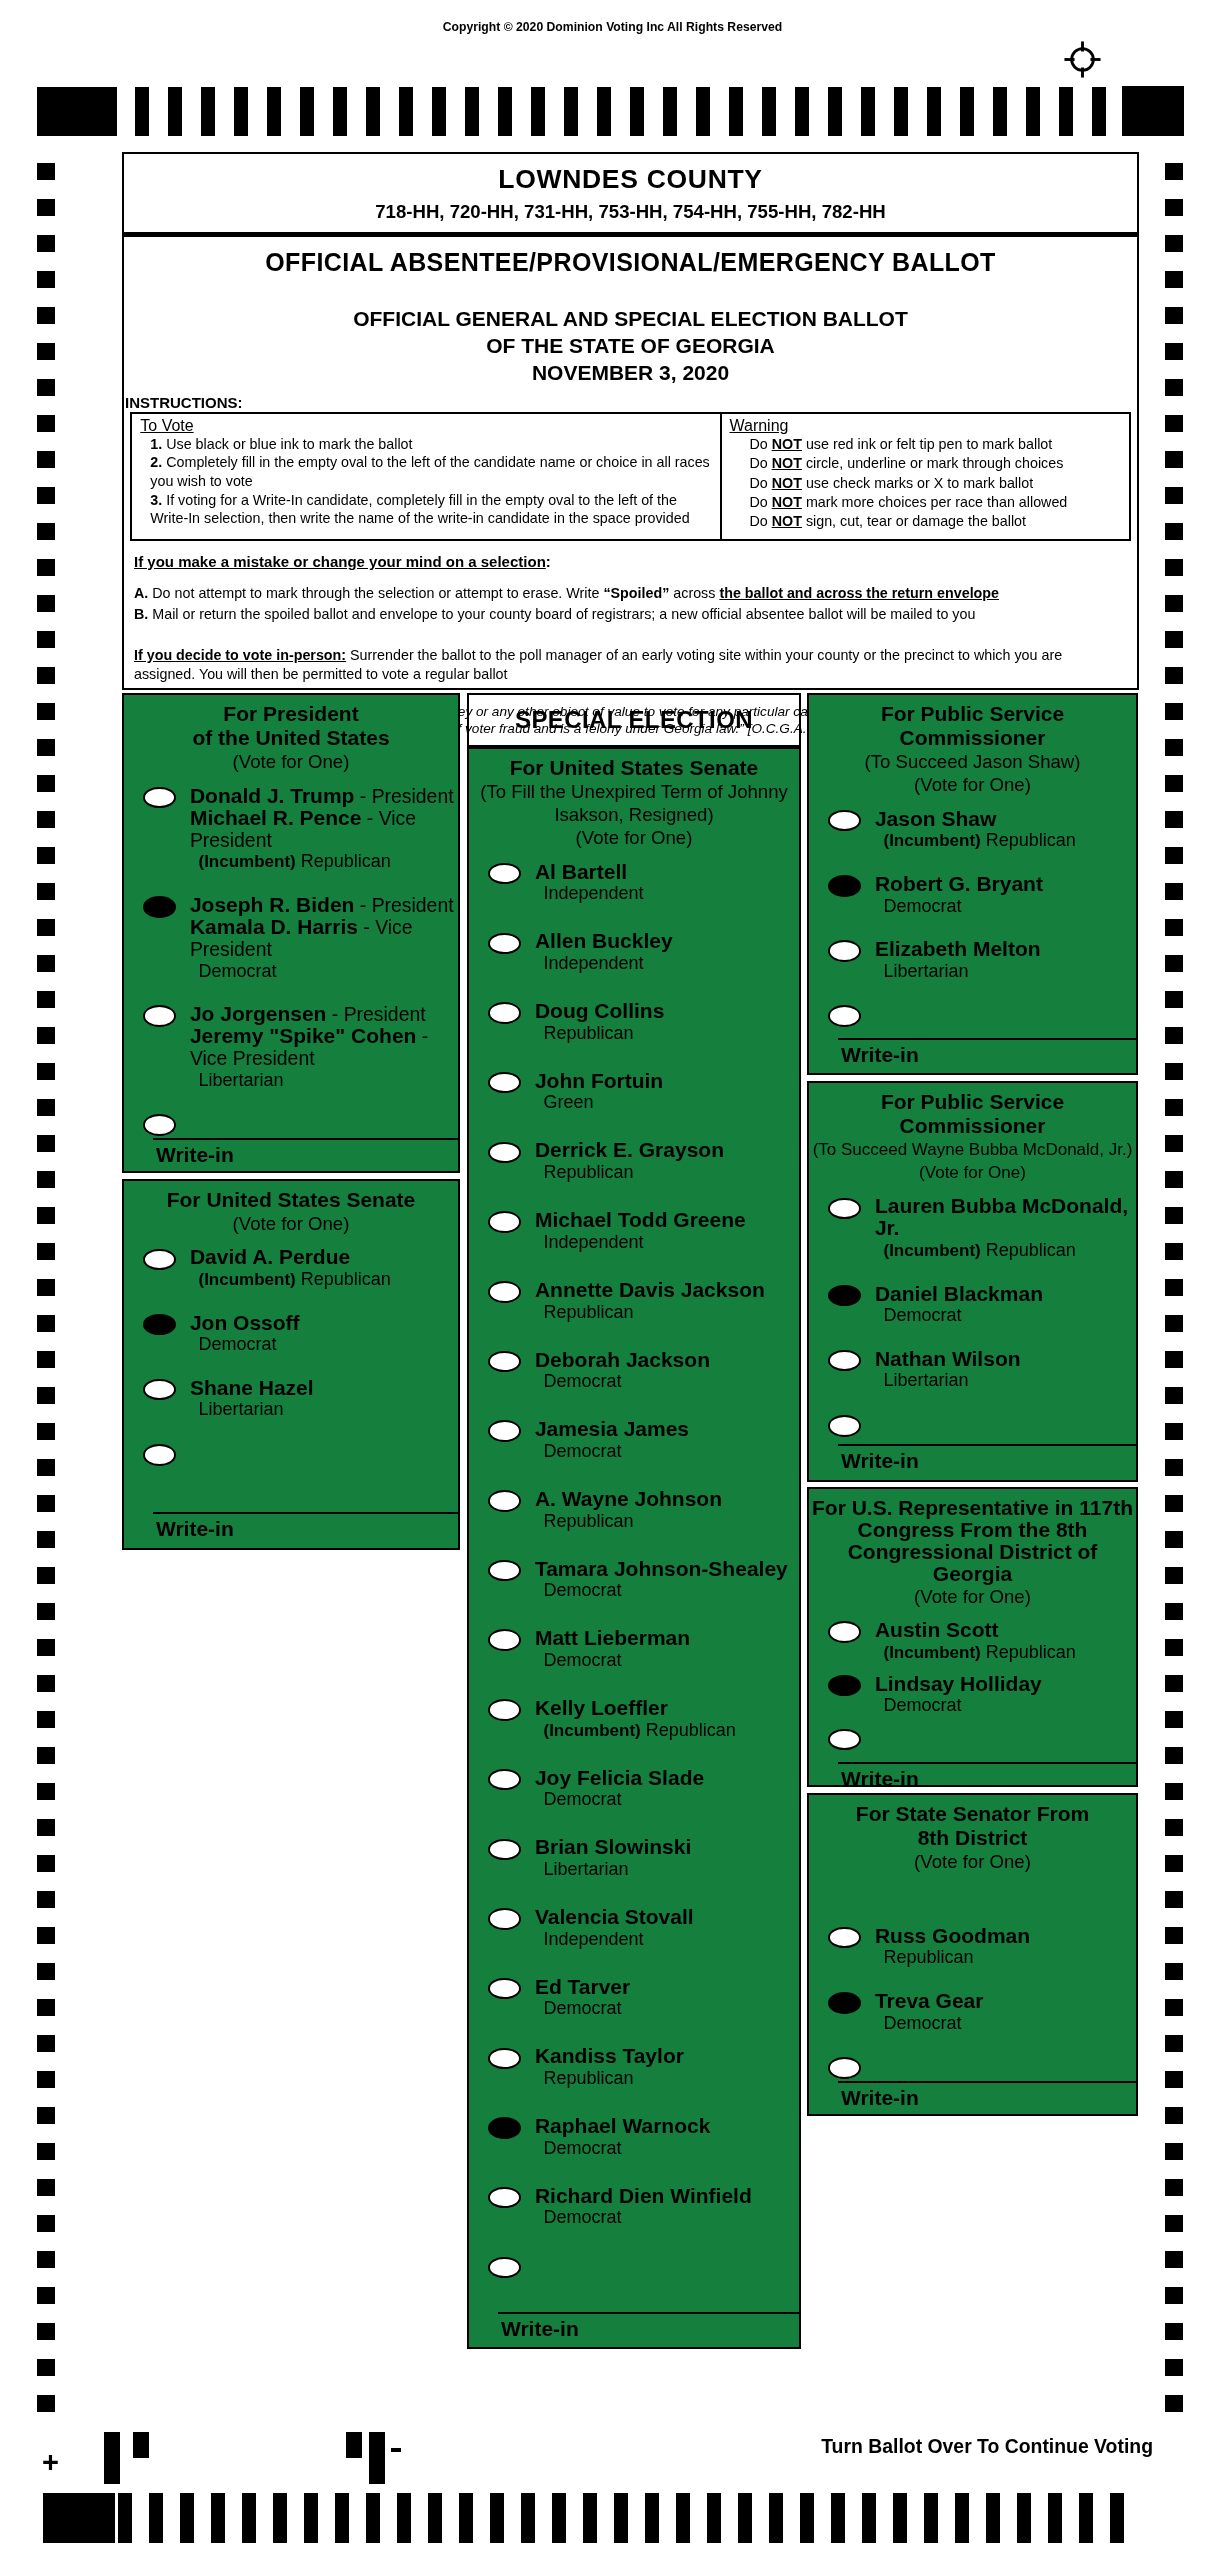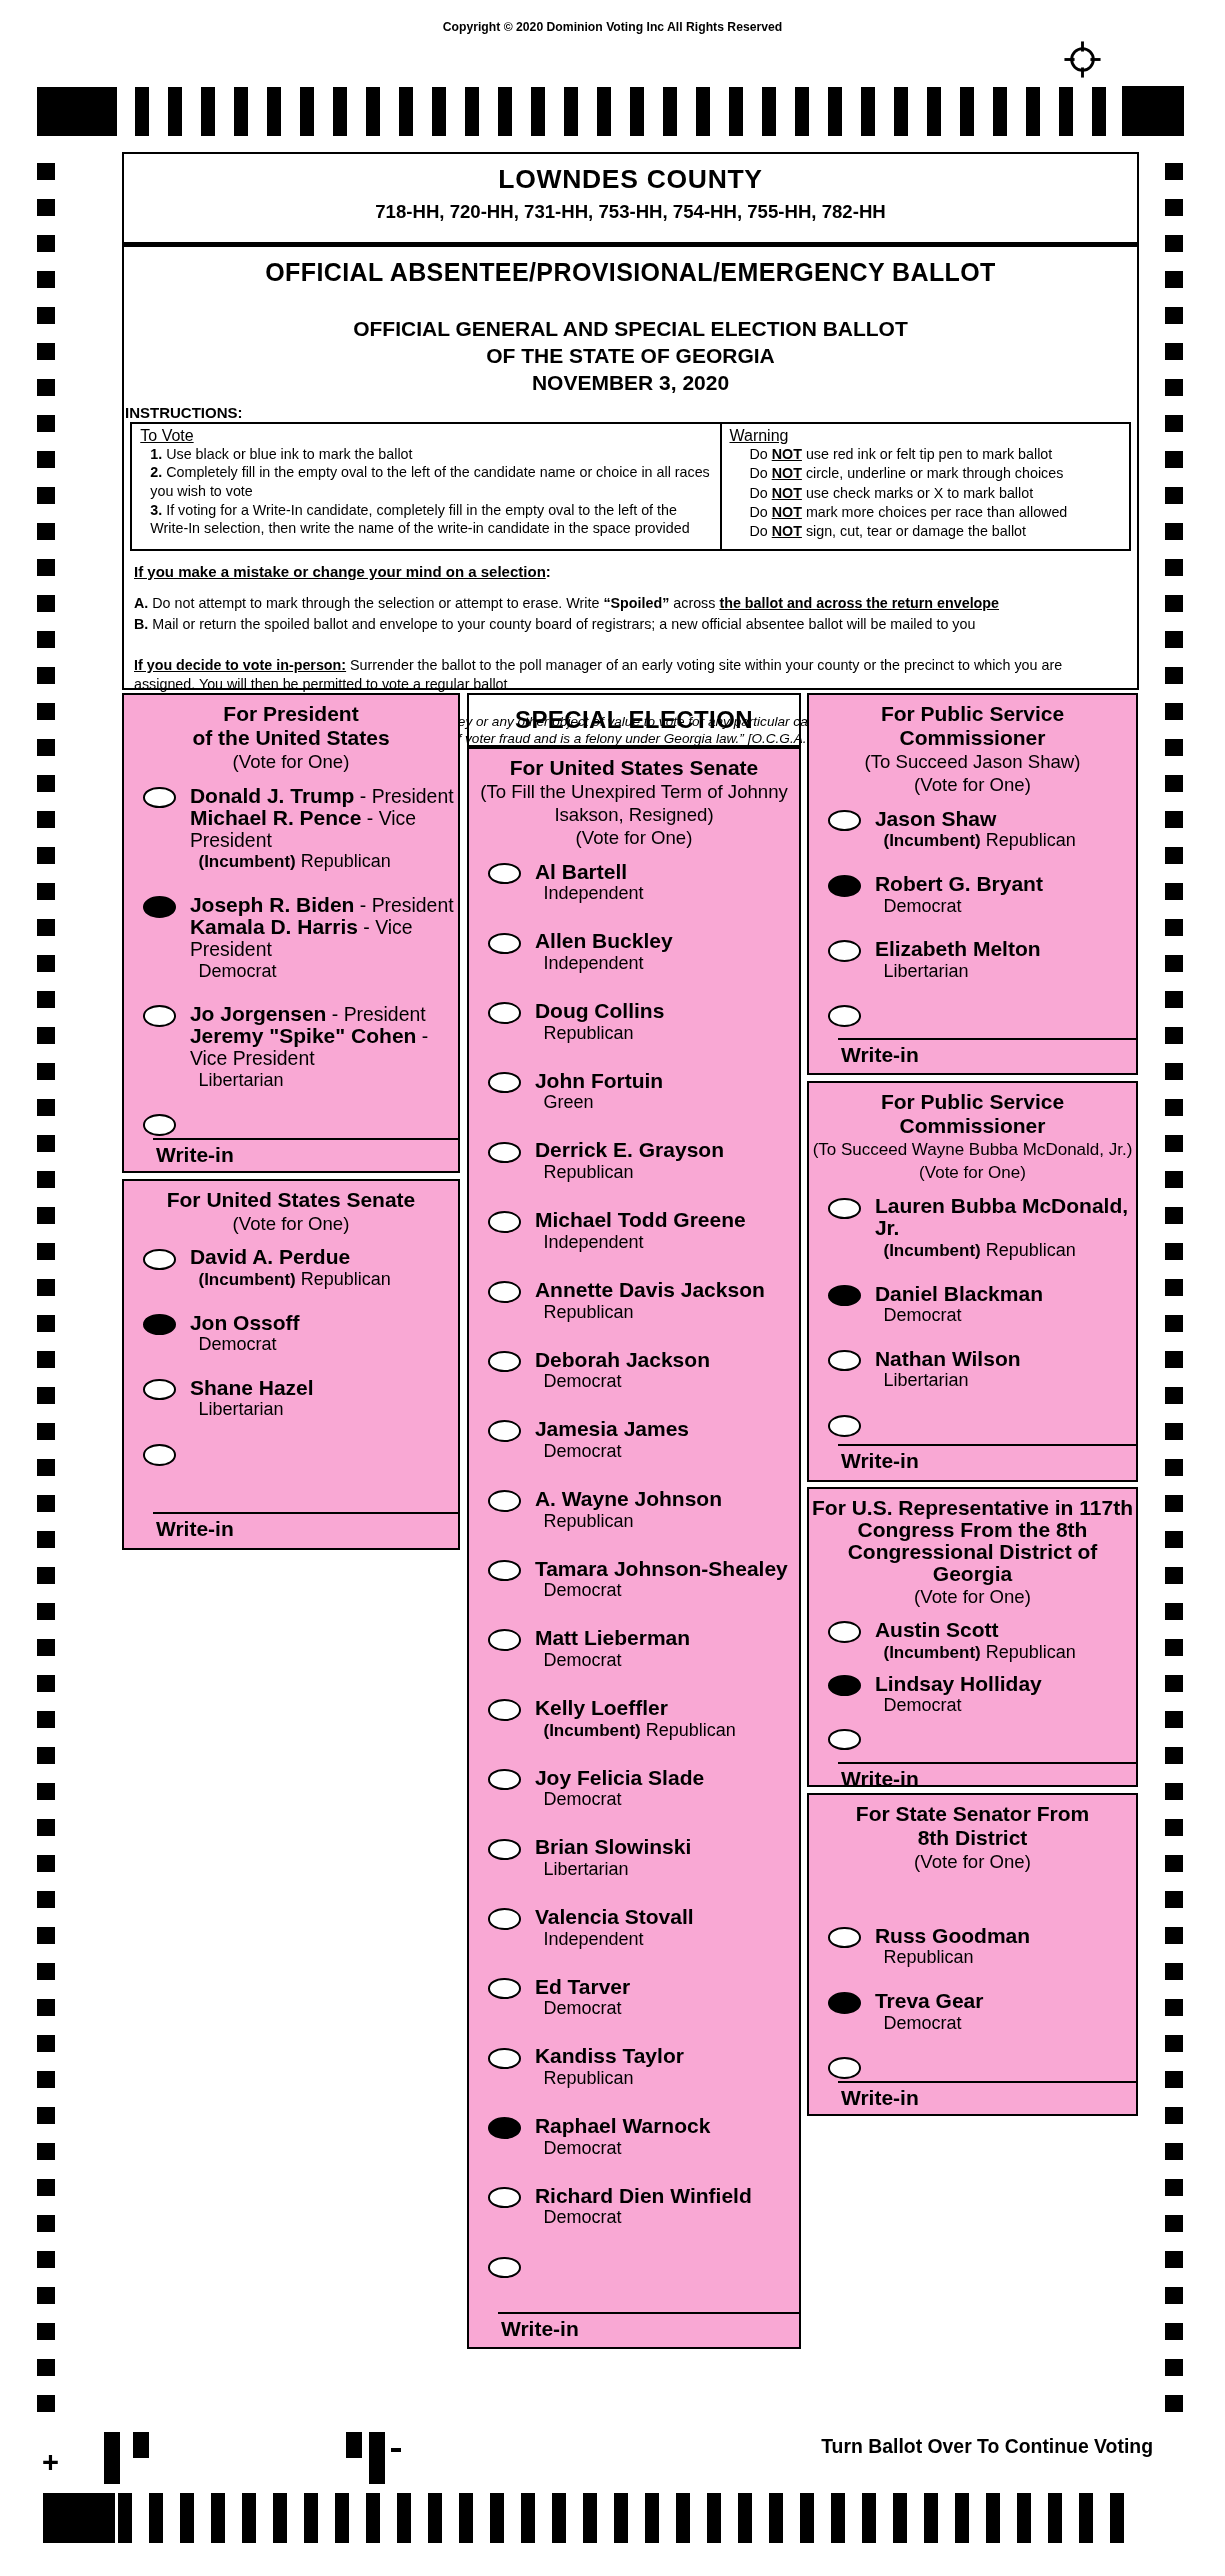--- a/index.html
+++ b/index.html
@@ -13,21 +13,21 @@
   .edge-left{position:absolute;left:37px;top:163px;width:18px;height:2267px;
              background:repeating-linear-gradient(180deg,#000 0 17px,transparent 17px 36px)}
   .edge-right{position:absolute;left:1165px;top:163px;width:18px;height:2267px;
               background:repeating-linear-gradient(180deg,#000 0 17px,transparent 17px 36px)}
   .bars-bottom{position:absolute;left:87px;top:2493px;width:1052px;height:50px;
                background:repeating-linear-gradient(90deg,#000 0 13.6px,transparent 13.6px 31px)}
   .plus{position:absolute;left:42px;top:2448px;font-size:29px;font-weight:bold;line-height:29px}
 
   .header-box{position:absolute;left:122px;top:152px;width:1017px;height:538px;
               border:2.2px solid #000;box-sizing:border-box}
-  .county-sec{text-align:center;padding-top:10px;padding-bottom:19px;border-bottom:5px solid #000}
+  .county-sec{text-align:center;padding-top:10px;padding-bottom:9px;border-bottom:5px solid #000}
   .county{font-size:26.5px;font-weight:bold;letter-spacing:0.7px}
   .districts{font-size:18.6px;font-weight:bold;margin-top:5.7px}
   .ballot-type{font-size:25px;font-weight:bold;text-align:center;margin-top:11.5px;letter-spacing:0.4px}
   .election-title{font-size:21px;font-weight:bold;text-align:center;margin-top:30px}
   .state-line,.date-line{font-size:21px;font-weight:bold;text-align:center;margin-top:2.9px}
   .instr-label{font-size:15px;font-weight:bold;padding-left:1px;margin-top:8.6px}
   .instr-box{margin:1.4px 5.7px 0;border:2.9px solid #000;display:flex}
   .iv-cell{flex:0 0 59%;padding:2.9px 8.6px 7.2px;box-sizing:border-box}
   .warn-cell{flex:1;border-left:2.9px solid #000;padding:2.9px 7.2px 7.2px;box-sizing:border-box}
   .iv-title{font-size:16px;font-weight:normal;text-decoration:underline}
@@ -42,21 +42,21 @@
   .oath{font-style:italic;font-size:13.6px;text-align:center;margin-top:18.6px;padding:0 17px;line-height:17px}
 
   .col{position:absolute;top:693px}
   #col-left{left:122px;width:338px}
   #col-middle{left:467px;width:334px}
   #col-right{left:807px;width:331px}
 
   .banner{border:2.2px solid #000;box-sizing:border-box;height:54px;display:flex;align-items:center;
           justify-content:center;font-size:24px;font-weight:bold;letter-spacing:0.4px}
   .contest{border:2.2px solid #000;box-sizing:border-box;display:flex;flex-direction:column;
-           padding-top:7.2px;overflow:hidden;margin-bottom:5.7px;background:#f9a8d4}
+           padding-top:7.2px;overflow:hidden;margin-bottom:5.7px;background:#15803d}
   .c-head{text-align:center}
   .c-head .tl{font-size:21px;font-weight:bold;line-height:24px}
   .c-head .stl{font-size:18.6px;line-height:23px}
   .cands{padding:11.5px 2.9px 0 18.6px}
   .cand{display:flex;align-items:flex-start;margin-bottom:21.5px}
   .cand.empty{margin-bottom:0;height:26px}
   .oval{display:inline-block;box-sizing:border-box;width:33px;height:21.5px;border:2.2px solid #000;
         border-radius:50%;flex:0 0 auto;margin:2.2px 14.3px 0 0;background:#fff}
   .oval.filled{background:#000}
   .l1{font-size:21px;line-height:22px}

